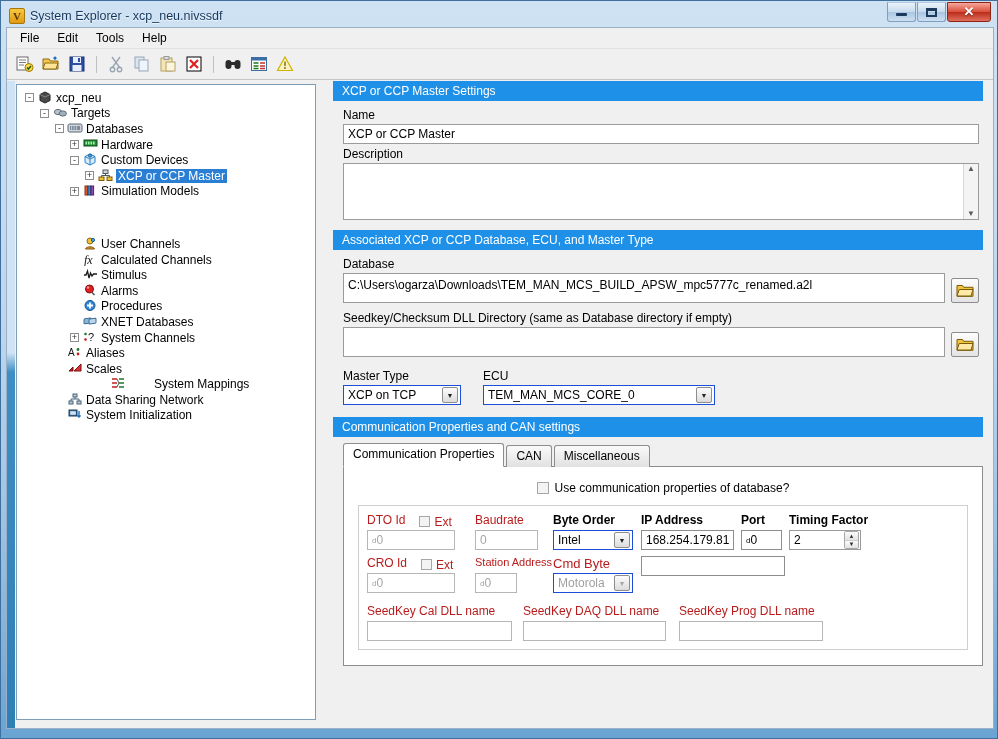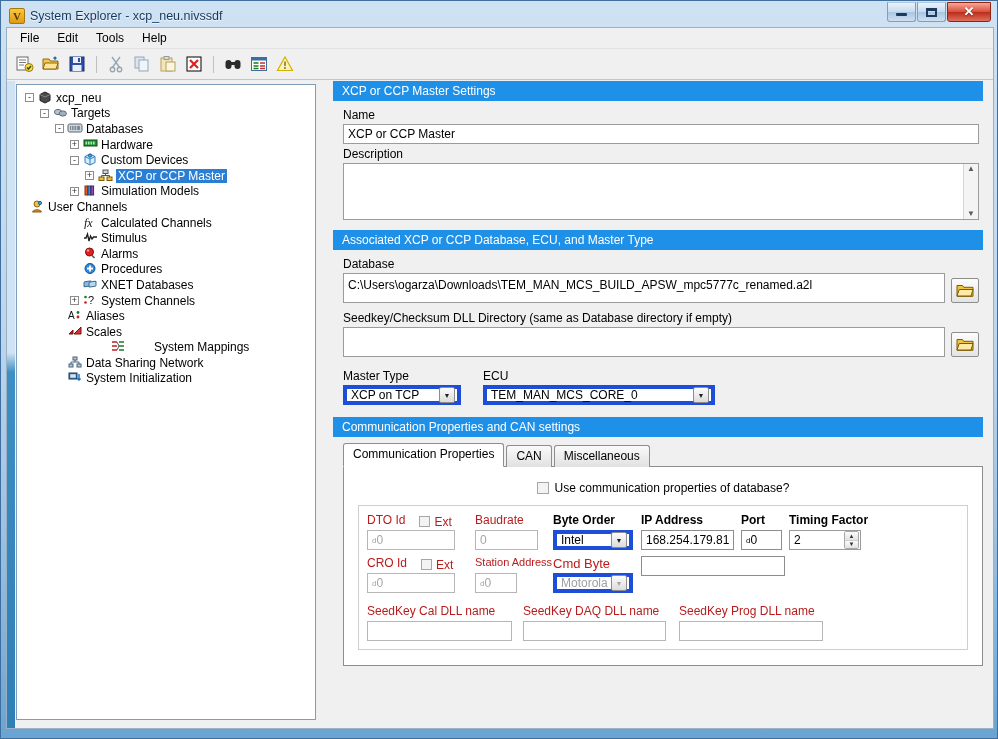--- a/index.html
+++ b/index.html
@@ -123,21 +123,21 @@
     display:flex;flex-direction:column;justify-content:space-between;align-items:center;
   }
   .vscroll span{ font-size:8px;color:#5a5a5a;line-height:10px; }
   .row { display:flex; align-items:flex-end; gap:6px; }
   .browse {
     width:28px;height:25px;border:1px solid #8d8d8d;border-radius:2px;
     background:linear-gradient(180deg,#fdfdfd,#e3e3e3);
     display:flex;align-items:center;justify-content:center;flex:none;
   }
   .combo {
-    border:4px solid #1d4ed8;background:#fff;height:20px;
+    border:1px solid #1d4ed8;background:#fff;height:20px;
     display:flex;align-items:center;justify-content:space-between;
     font-size:12px;padding:0 0 0 4px;color:#000;
   }
   .combo .arrow {
     width:16px;height:16px;margin-right:2px;flex:none;
     border:1px solid #8d8d8d;border-radius:2px;
     background:linear-gradient(180deg,#fcfcfc,#dcdcdc);
     display:flex;align-items:center;justify-content:center;
     font-size:7px;color:#222;
   }
@@ -375,21 +375,21 @@
             <span class="exp">+</span>
             <span class="ico">
               <svg width="14" height="13" viewBox="0 0 14 13">
                 <rect x="2" y="2" width="2.6" height="9" fill="#e05a2a" stroke="#8a3010"></rect>
                 <rect x="5" y="2" width="2.6" height="9" fill="#4a86c8" stroke="#1b4d80"></rect>
                 <rect x="8" y="2" width="2.6" height="9" fill="#8e4fb0" stroke="#4f2068"></rect>
               </svg>
             </span>
             <span class="lbl">Simulation Models</span>
           </div>
-          <div class="node" style="">
+          <div class="node" style="padding-left: 53px; margin-top: 37px;">
             <span class="exp blank"></span>
             <span class="ico">
               <svg width="14" height="13" viewBox="0 0 14 13">
                 <circle cx="7" cy="4" r="3" fill="#f0c23c" stroke="#8a6b12"></circle>
                 <path d="M2.5 12c1-3 8-3 9 0z" fill="#d88f2a" stroke="#8a5a10"></path>
                 <circle cx="10" cy="3" r="1.6" fill="#4aa3e0" stroke="#1b6198"></circle>
               </svg>
             </span>
             <span class="lbl">User Channels</span>
           </div>

